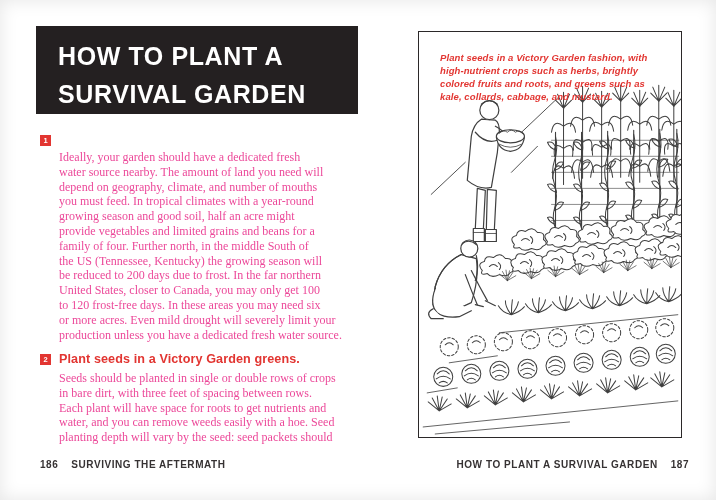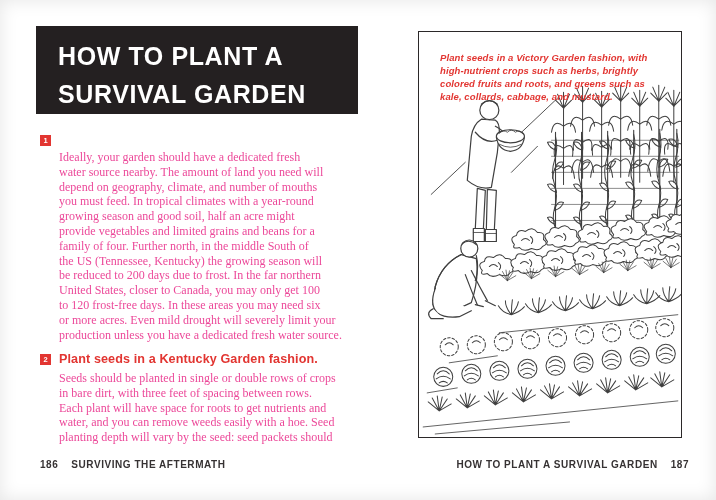--- a/index.html
+++ b/index.html
@@ -71,21 +71,21 @@
 be reduced to 200 days due to frost. In the far northern
 United States, closer to Canada, you may only get 100
 to 120 frost-free days. In these areas you may need six
 or more acres. Even mild drought will severely limit your
 production unless you have a dedicated fresh water source.</p>
     </div>
 
     <div class="step" style="top:352px;">
       <div class="step-head">
         <span class="step-num">2</span>
-        <h2 class="step-heading">Plant seeds in a Kentucky Garden fashion.</h2>
+        <h2 class="step-heading">Plant seeds in a Victory Garden greens.</h2>
       </div>
       <p class="step-body">Seeds should be planted in single or double rows of crops
 in bare dirt, with three feet of spacing between rows.
 Each plant will have space for roots to get nutrients and
 water, and you can remove weeds easily with a hoe. Seed
 planting depth will vary by the seed: seed packets should</p>
     </div>
 
     <footer class="footer footer-left">
       <span>186</span><span class="gap"></span><span>SURVIVING THE AFTERMATH</span>

